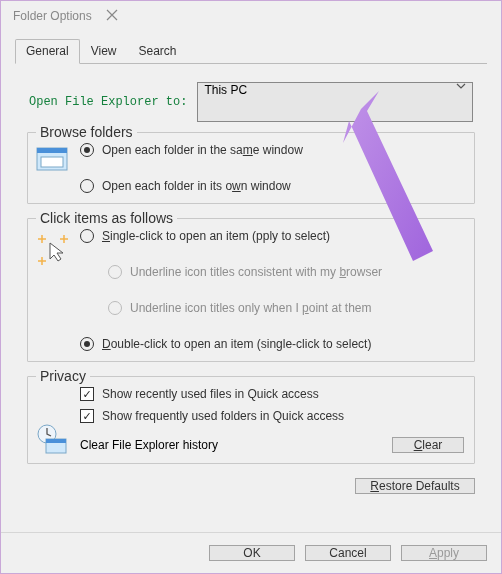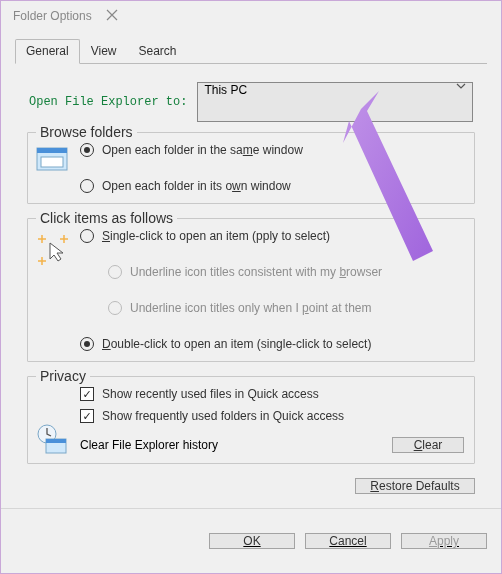--- a/index.html
+++ b/index.html
@@ -32,21 +32,21 @@
   .checkbox.checked::after { content: "✓"; font-size: 11px; line-height: 1; color: #222; }
   .u { text-decoration: underline; }
 
   .privacy-content { display: flex; gap: 10px; align-items: flex-end; }
   .privacy-opts { display: flex; flex-direction: column; gap: 8px; flex: 1; }
   .clear-row { display: flex; align-items: center; justify-content: space-between; margin-top: 6px; }
   .btn { min-width: 72px; height: 16px; border: 1px solid #a3a3a3; background: #e6e6e6; display: inline-flex; align-items: center; justify-content: center; padding: 0 12px; color: #333; }
   .btn.disabled { color: #9a9a9a; }
   .restore-row { display: flex; justify-content: flex-end; margin: 0 8px 0 8px; }
 
-  .footer { position: absolute; left: 0; right: 0; bottom: 0; display: flex; justify-content: flex-end; gap: 10px; padding: 24px 14px; border-top: 1px solid #d6d6d6; text-decoration: underline; }
+  .footer { position: absolute; left: 0; right: 0; bottom: 0; display: flex; justify-content: flex-end; gap: 10px; padding: 12px 14px; border-top: 1px solid #d6d6d6; }
 
   .arrow-overlay { position: absolute; pointer-events: none; }
 </style>
 </head>
 <body>
 
 <div class="window">
 
   <div class="titlebar">
     <span class="title">Folder Options</span>

